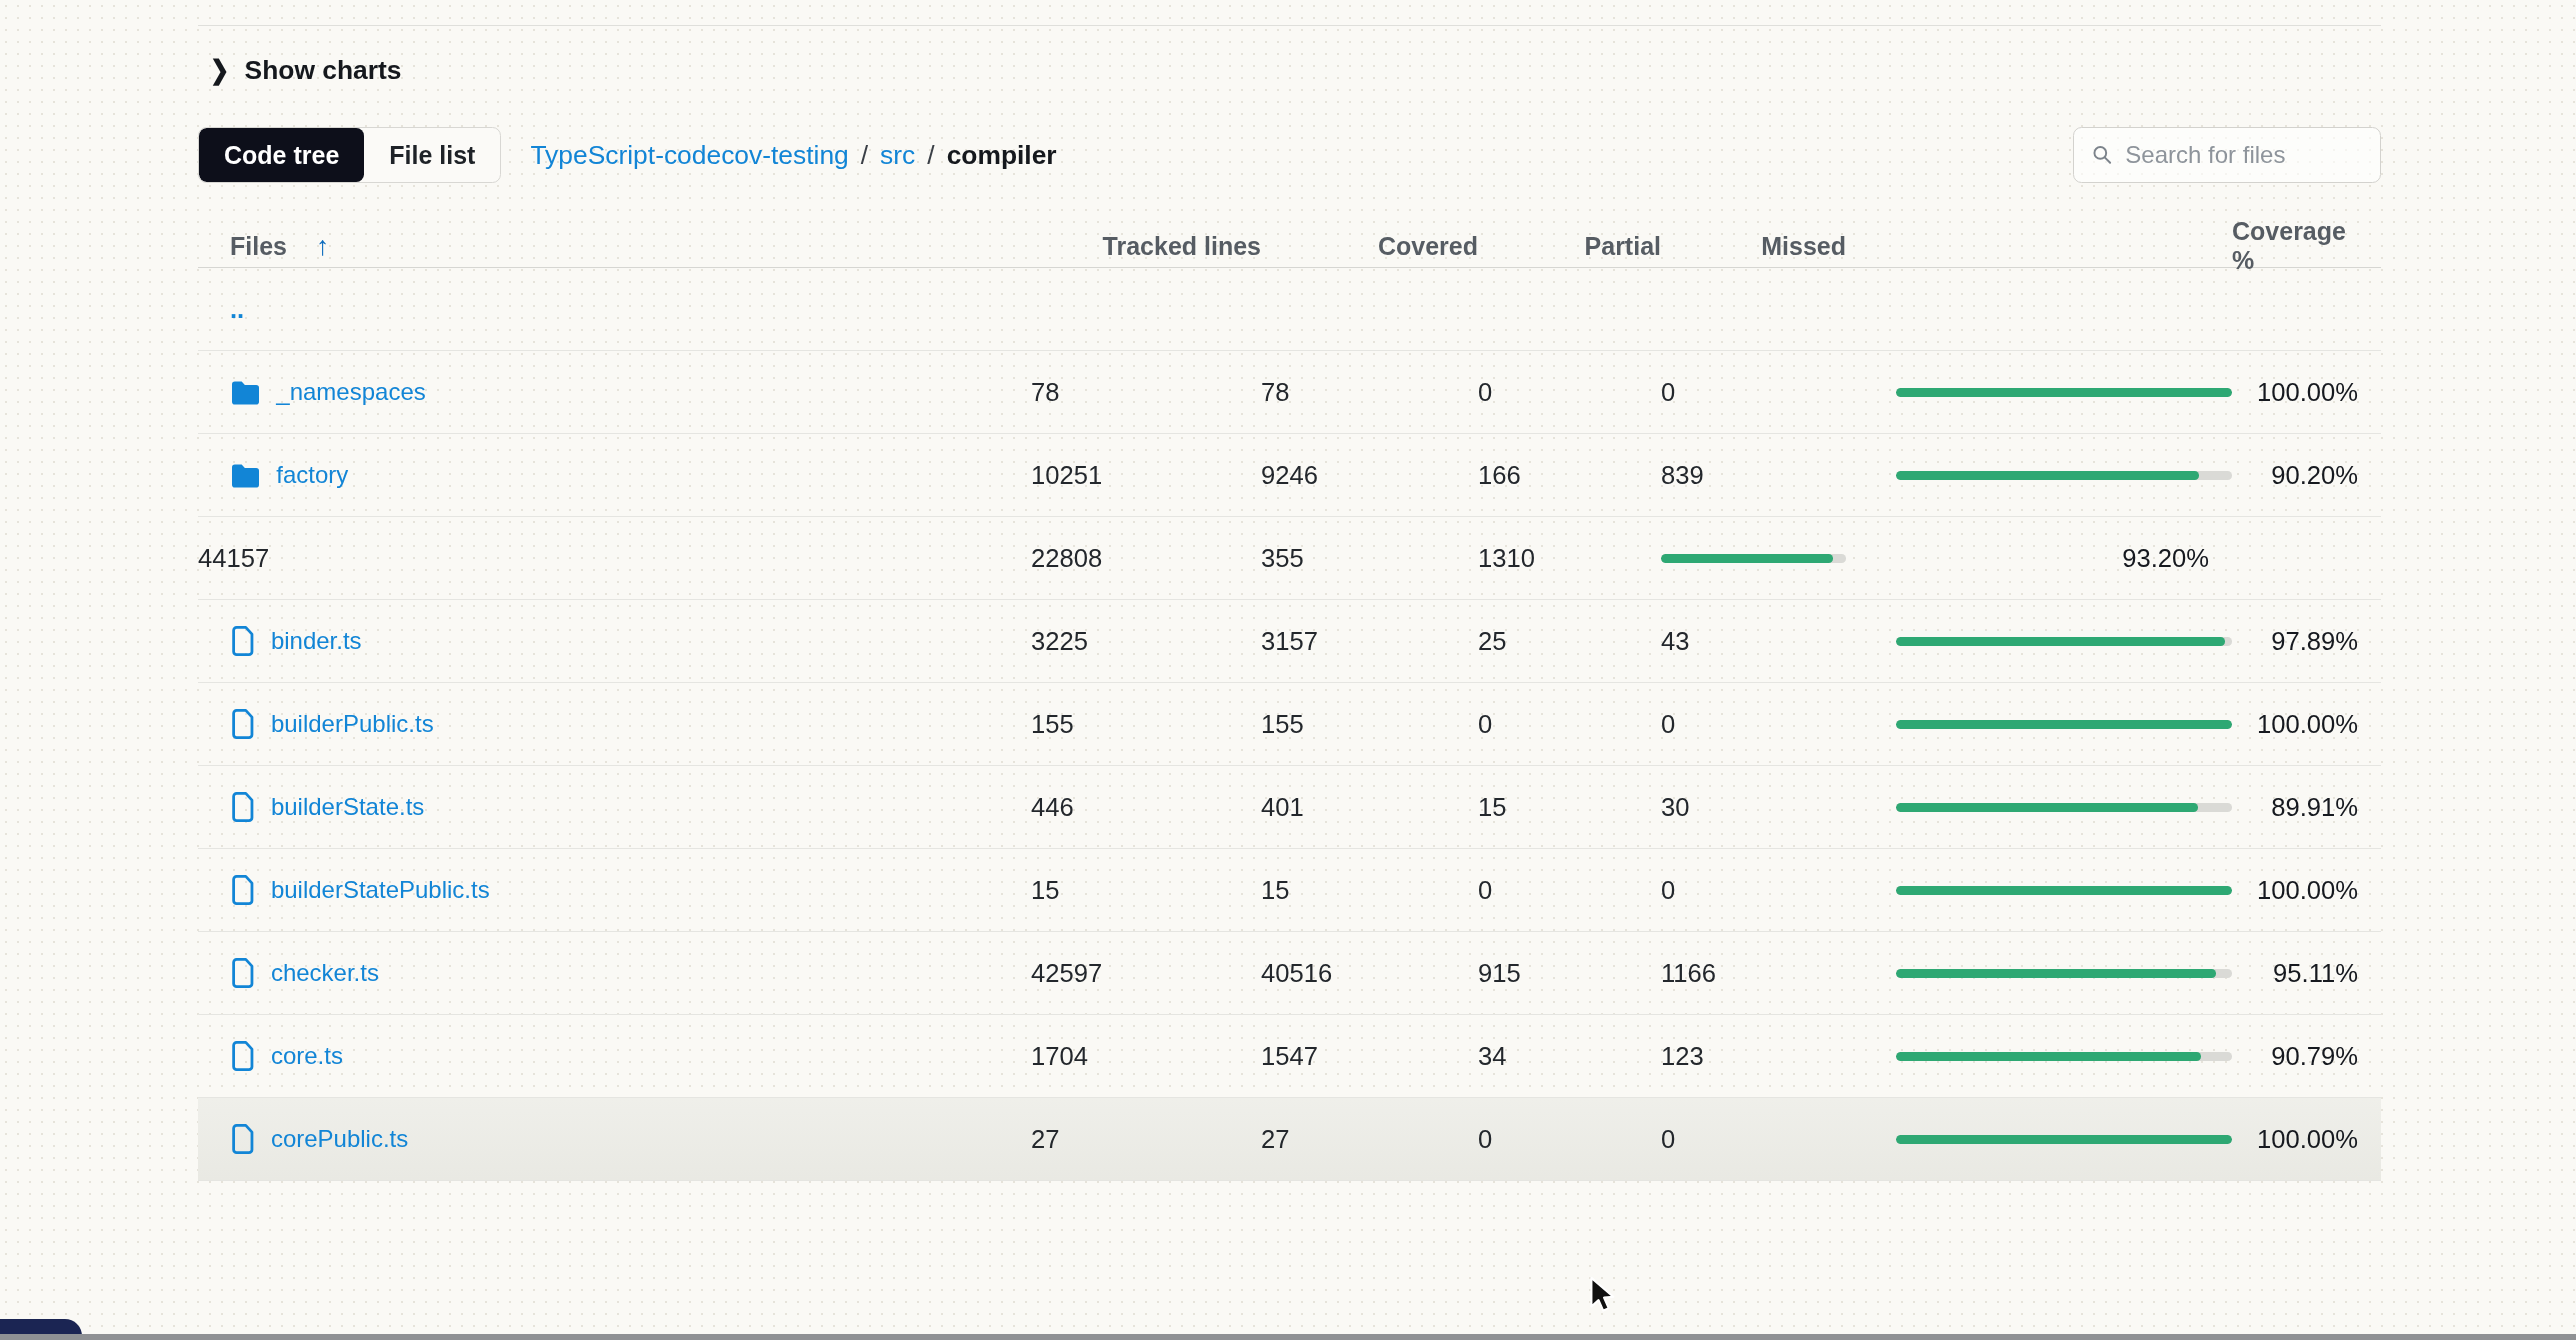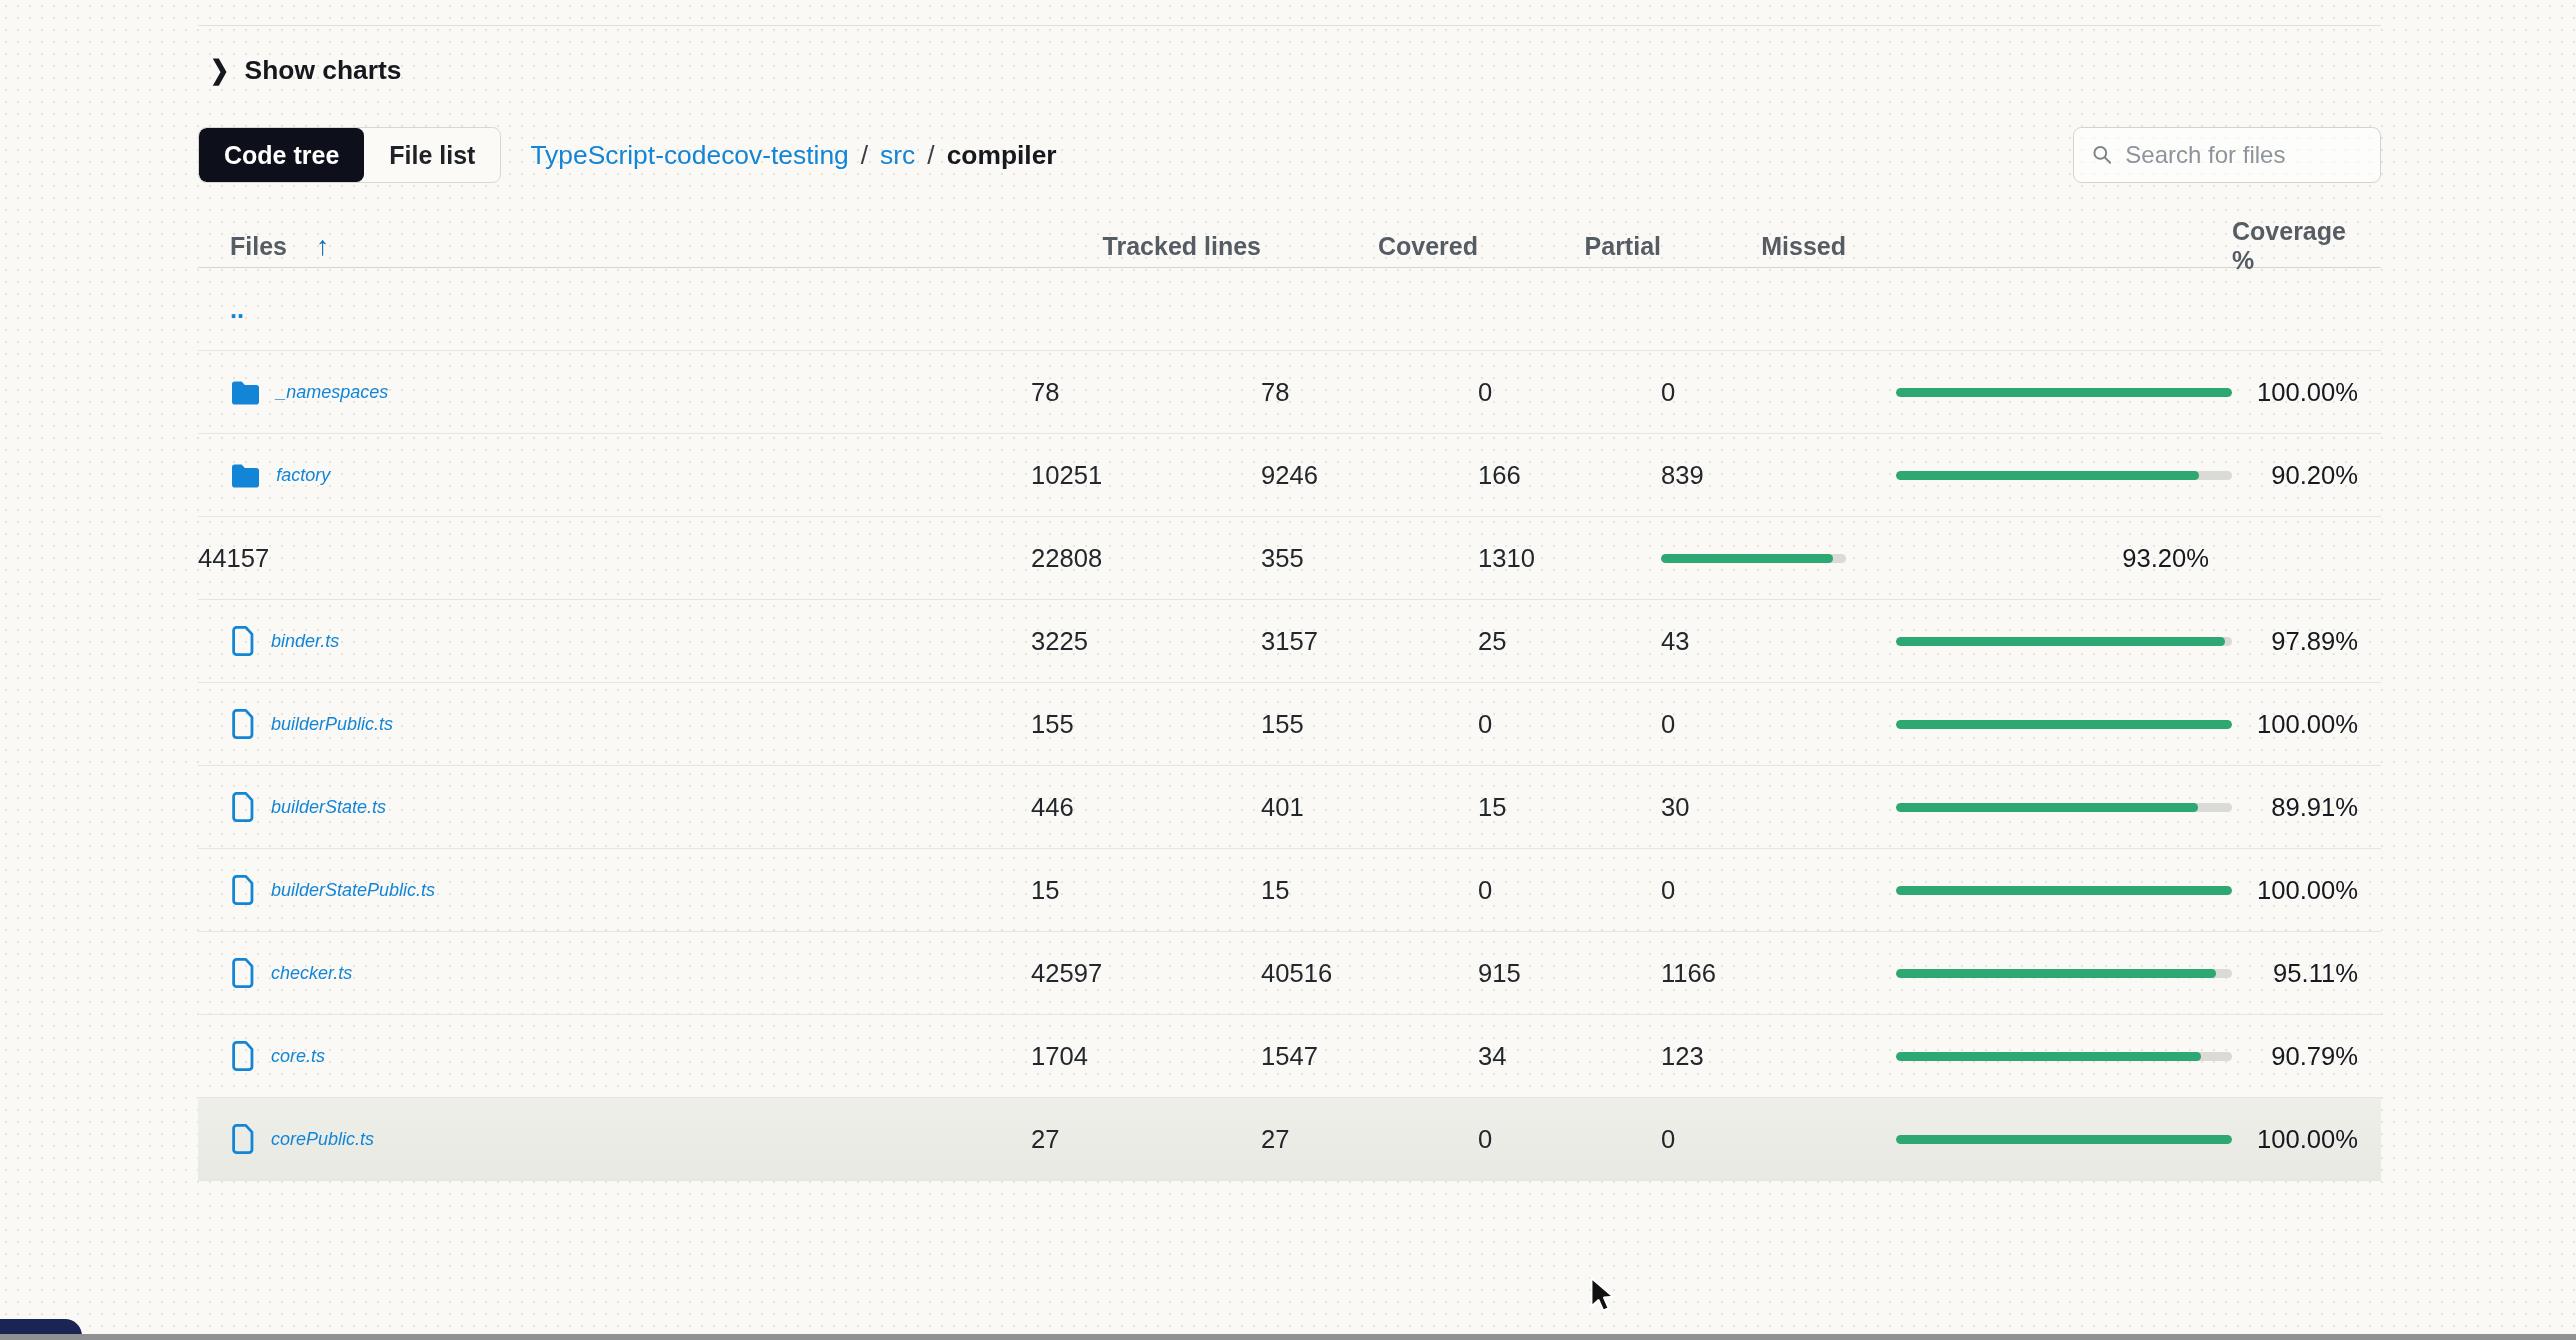--- a/index.html
+++ b/index.html
@@ -41,21 +41,21 @@
   .thead{ height:51px; border-bottom:1.7px solid #D6D6D2; font-size:25px; font-weight:700; color:#565C63; }
   .th{ display:flex; align-items:center; }
   .th-files{ padding-left:32px; gap:29px; cursor:pointer; }
   .sort-arrow{ color:#0D6CBE; font-size:26.4px; font-weight:700; }
   .th-num{ justify-content:flex-end; cursor:pointer; }
   .th-cov{ justify-content:flex-end; padding-right:23px; cursor:pointer; }
 
   .trow{ height:83px; border-bottom:0.9px solid #E5E5E1; }
   .trow.hover{ background:linear-gradient(#EFEFEA,#E9E9E3); }
   .cell-file{ display:flex; align-items:center; padding-left:32px; gap:15.3px; }
-  .cell-file a{ color:#1285D6; font-size:18px; text-decoration:none; cursor:pointer;font-style:italic; }
+  .cell-file a{ color:#1285D6; font-size:24px; text-decoration:none; cursor:pointer; }
   .icon-wrap{ display:flex; align-items:center; }
   .cell-num{ text-align:left; font-size:25.6px; color:#23272C; }
   .cell-bar{ display:flex; justify-content:flex-end; }
   .bar-track{ width:336px; height:8.5px; border-radius:4.3px; background:#DADAD6; overflow:hidden; }
   .bar-fill{ height:100%; border-radius:4.3px; background:#2EA873; }
   .cell-pct{ text-align:right; padding-right:23px; font-size:25.6px; color:#16191F; }
 
   .uprow{ height:83px; border-bottom:0.9px solid #E5E5E1; display:flex; align-items:center; padding-left:32px; }
   .uprow a{ color:#1285D6; font-size:25.6px; font-weight:700; text-decoration:none; cursor:pointer; }
 

